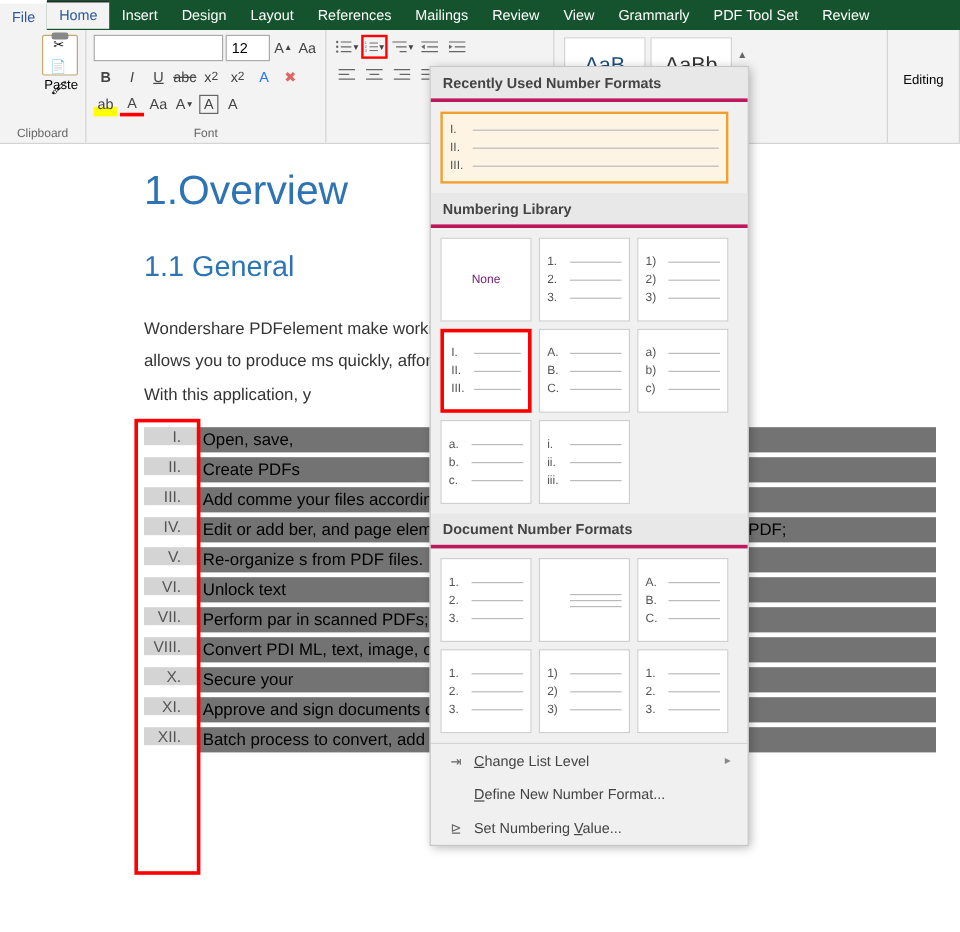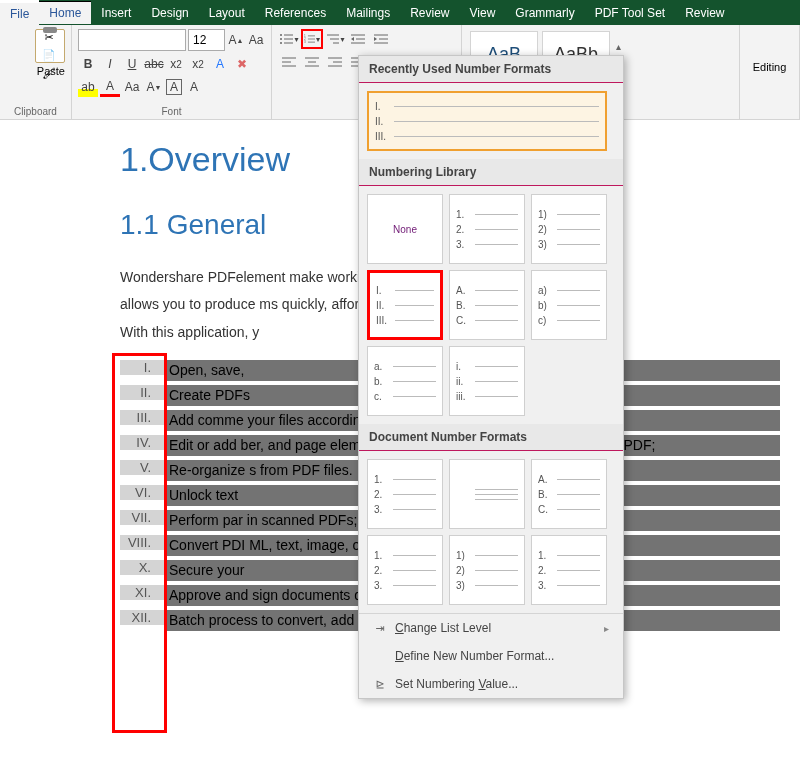--- a/index.html
+++ b/index.html
@@ -35,30 +35,30 @@
 .numbering-btn{border:2px solid red;padding:1px;display:flex;align-items:center}
 .dropdown-arrow{font-size:8px;margin-left:1px}
 .align-btn svg{display:block}
 .styles-grp{flex:1;min-width:160px}
 .style-box{width:68px;height:56px;background:#fff;border:1px solid #d4d4d4;display:inline-flex;flex-direction:column;align-items:center;justify-content:center;font-size:9px;margin:2px}
 .style-sample{font-size:18px;color:#1e4e79}
 .editing-grp{width:60px}
 .more-btn{font-size:10px;color:#666}
 .document-area{position:absolute;top:120px;left:100px;right:0;bottom:0;background:#fff;padding:0 20px}
 .heading1{color:#2e74b5;font-size:34px;font-weight:normal;margin-top:20px}
-.heading2{color:#2e74b5;font-size:28px;font-weight:normal;margin-top:30px;margin-bottom:25px}
+.heading2{color:#2e74b5;font-size:24px;font-weight:normal;margin-top:30px;margin-bottom:25px}
 .body-text{font-size:14px;color:#333;line-height:1.6;margin-top:5px}
 .roman-list{margin-top:15px;position:relative}
 .roman-red-box{position:absolute;left:-8px;top:-5px;width:55px;height:380px;border:3px solid red;pointer-events:none}
 .roman-item{display:flex;align-items:flex-start;padding:2px 0}
 .roman-num{width:45px;text-align:right;padding-right:14px;font-size:13px;color:#555;background:#d4d4d4;flex-shrink:0}
 .roman-text{font-size:14px;background:#737373;padding:0 4px;flex:1;line-height:1.5}
 
 .num-panel{position:absolute;left:358px;top:55px;width:266px;background:#f0f0f0;border:1px solid #c6c6c6;box-shadow:2px 2px 8px rgba(0,0,0,0.3);z-index:100}
-.num-section-title{padding:6px 10px;font-size:12px;font-weight:bold;color:#444;background:#e8e8e8;border-bottom:1px solid #be185d}
+.num-section-title{padding:6px 10px;font-size:12px;font-weight:bold;color:#444;background:#e8e8e8;border-bottom:3px solid #be185d}
 .num-grid{display:flex;flex-wrap:wrap;gap:6px;padding:8px}
 .num-option{width:76px;height:70px;background:#fff;border:1px solid #cfcfcf;display:flex;flex-direction:column;justify-content:center;padding:6px;cursor:pointer}
 .num-option.none{align-items:center;font-size:10px;color:#701a75}
 .num-option.highlight{border:3px solid red}
 .num-option.active{border:2px solid #f0a030;background:#fdf4e3}
 .num-line{display:flex;align-items:center;gap:3px;margin:2px 0}
 .num-prefix{font-size:10px;color:#555;min-width:16px}
 .num-rule{flex:1;height:1px;background:#bbb}
 .num-recent{width:240px;height:60px}
 .num-menu{border-top:1px solid #d4d4d4}

